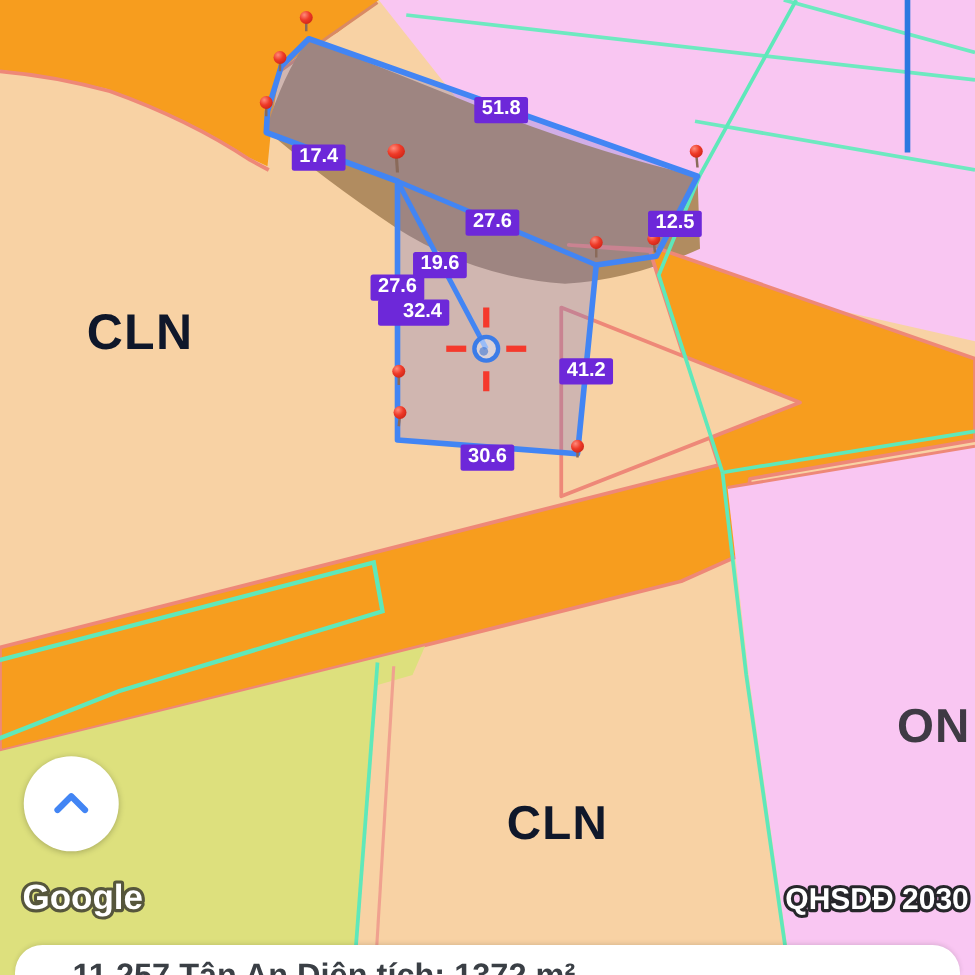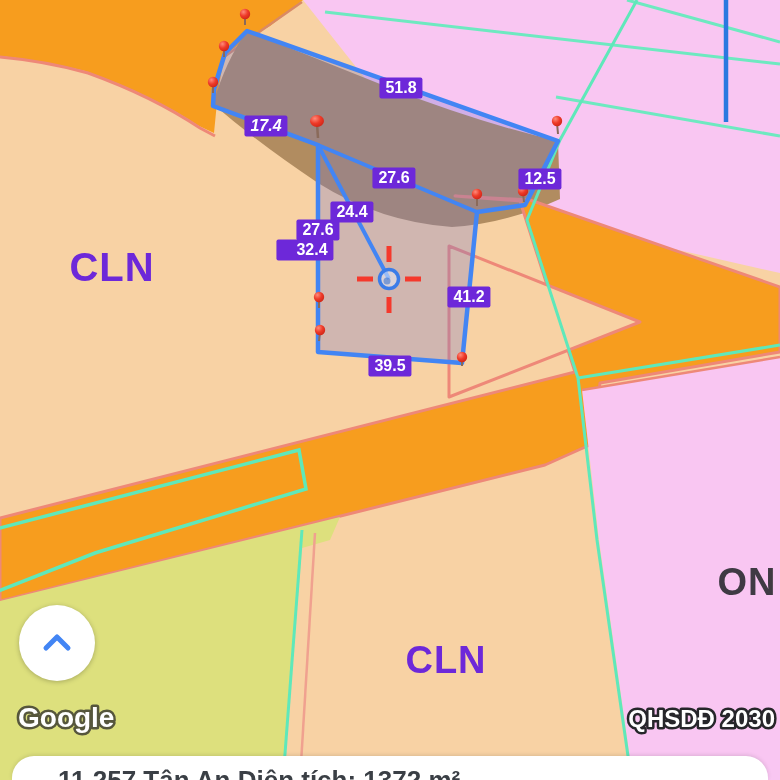--- a/index.html
+++ b/index.html
@@ -1,21 +1,21 @@
 <!DOCTYPE html>
 <html><head>
 <meta charset="utf-8">
 <style>
   html,body{margin:0;padding:0;background:#000;}
   #stage{position:relative;width:780px;height:780px;overflow:hidden;font-family:"Liberation Sans",sans-serif;background:#f8d2a4;}
   #mapsvg{position:absolute;left:0;top:0;}
   .mlabel{position:absolute;transform:translate(-50%,-50%);background:#6d28d9;color:#fff;
     font:bold 16px "Liberation Sans",sans-serif;padding:1px 6px 2px 6px;border-radius:2px;z-index:6;white-space:nowrap;}
   .mlabel.under{z-index:5;}
-  .zone-label{position:absolute;transform:translate(-50%,-50%);color:#6d28d9;
+  .zone-label{position:absolute;transform:translate(-50%,-50%);color:#0f172a;
     font:bold 40px "Liberation Sans",sans-serif;letter-spacing:1px;z-index:3;white-space:nowrap;}
   .zone-label.small{font-size:38px;}
   #collapse-btn{position:absolute;left:19px;top:605px;width:76px;height:76px;border-radius:50%;
     background:#fff;box-shadow:0 1px 5px rgba(0,0,0,0.25);z-index:8;border:none;display:flex;align-items:center;justify-content:center;cursor:pointer;}
   #info-sheet{position:absolute;left:12px;right:12px;top:756px;height:24px;background:#fff;
     border-radius:22px 22px 0 0;z-index:9;overflow:hidden;box-shadow:0 -1px 4px rgba(0,0,0,0.12);}
   #info-sheet .sheet-text{margin:9px 0 0 46px;font:bold 26px "Liberation Sans",sans-serif;color:#3a3f45;white-space:nowrap;}
   .attrib{z-index:7;}
 </style>
 </head>
@@ -134,28 +134,28 @@
       <text x="18" y="727" font-size="28" fill="#ffffff" stroke="#56563c" stroke-width="5" paint-order="stroke" stroke-linejoin="round">Google</text>
       <text x="775" y="727" font-size="24" text-anchor="end" fill="#ffffff" stroke="#26262a" stroke-width="5" paint-order="stroke" stroke-linejoin="round">QHSDĐ 2030</text>
     </g>
   </svg>
 
   <div class="zone-label" style="left:112px;top:267px;">CLN</div>
   <div class="zone-label small" style="left:446px;top:660px;">CLN</div>
   <div class="zone-label small" style="left:747px;top:582px;color:#3f3a44;">ON</div>
 
   <div class="mlabel" style="left:401px;top:88px;">51.8</div>
-  <div class="mlabel" style="left:266px;top:126px;font-style:italic;">17.4</div>
+  <div class="mlabel" style="left:255px;top:126px;">17.4</div>
   <div class="mlabel" style="left:394px;top:178px;">27.6</div>
   <div class="mlabel" style="left:540px;top:179px;text-align:center;">12.5</div>
-  <div class="mlabel" style="left:352px;top:212px;">24.4</div>
+  <div class="mlabel" style="left:352px;top:212px;">19.6</div>
   <div class="mlabel under" style="left:318px;top:230px;">27.6</div>
-  <div class="mlabel" style="left:305px;top:250px;padding-left:20px;">32.4</div>
+  <div class="mlabel" style="left:331px;top:250px;padding-left:20px;">32.4</div>
   <div class="mlabel" style="left:469px;top:297px;">41.2</div>
-  <div class="mlabel" style="left:390px;top:366px;">39.5</div>
+  <div class="mlabel" style="left:390px;top:366px;">30.6</div>
 
   <button id="collapse-btn">
     <svg width="34" height="22" viewBox="0 0 34 22">
       <polyline points="6,16 17,5 28,16" fill="none" stroke="#4285f4" stroke-width="5" stroke-linecap="round" stroke-linejoin="round"></polyline>
     </svg>
   </button>
 
   <div id="info-sheet">
     <div class="sheet-text">11.257 Tân An   Diện tích: 1372 m²</div>
   </div>

